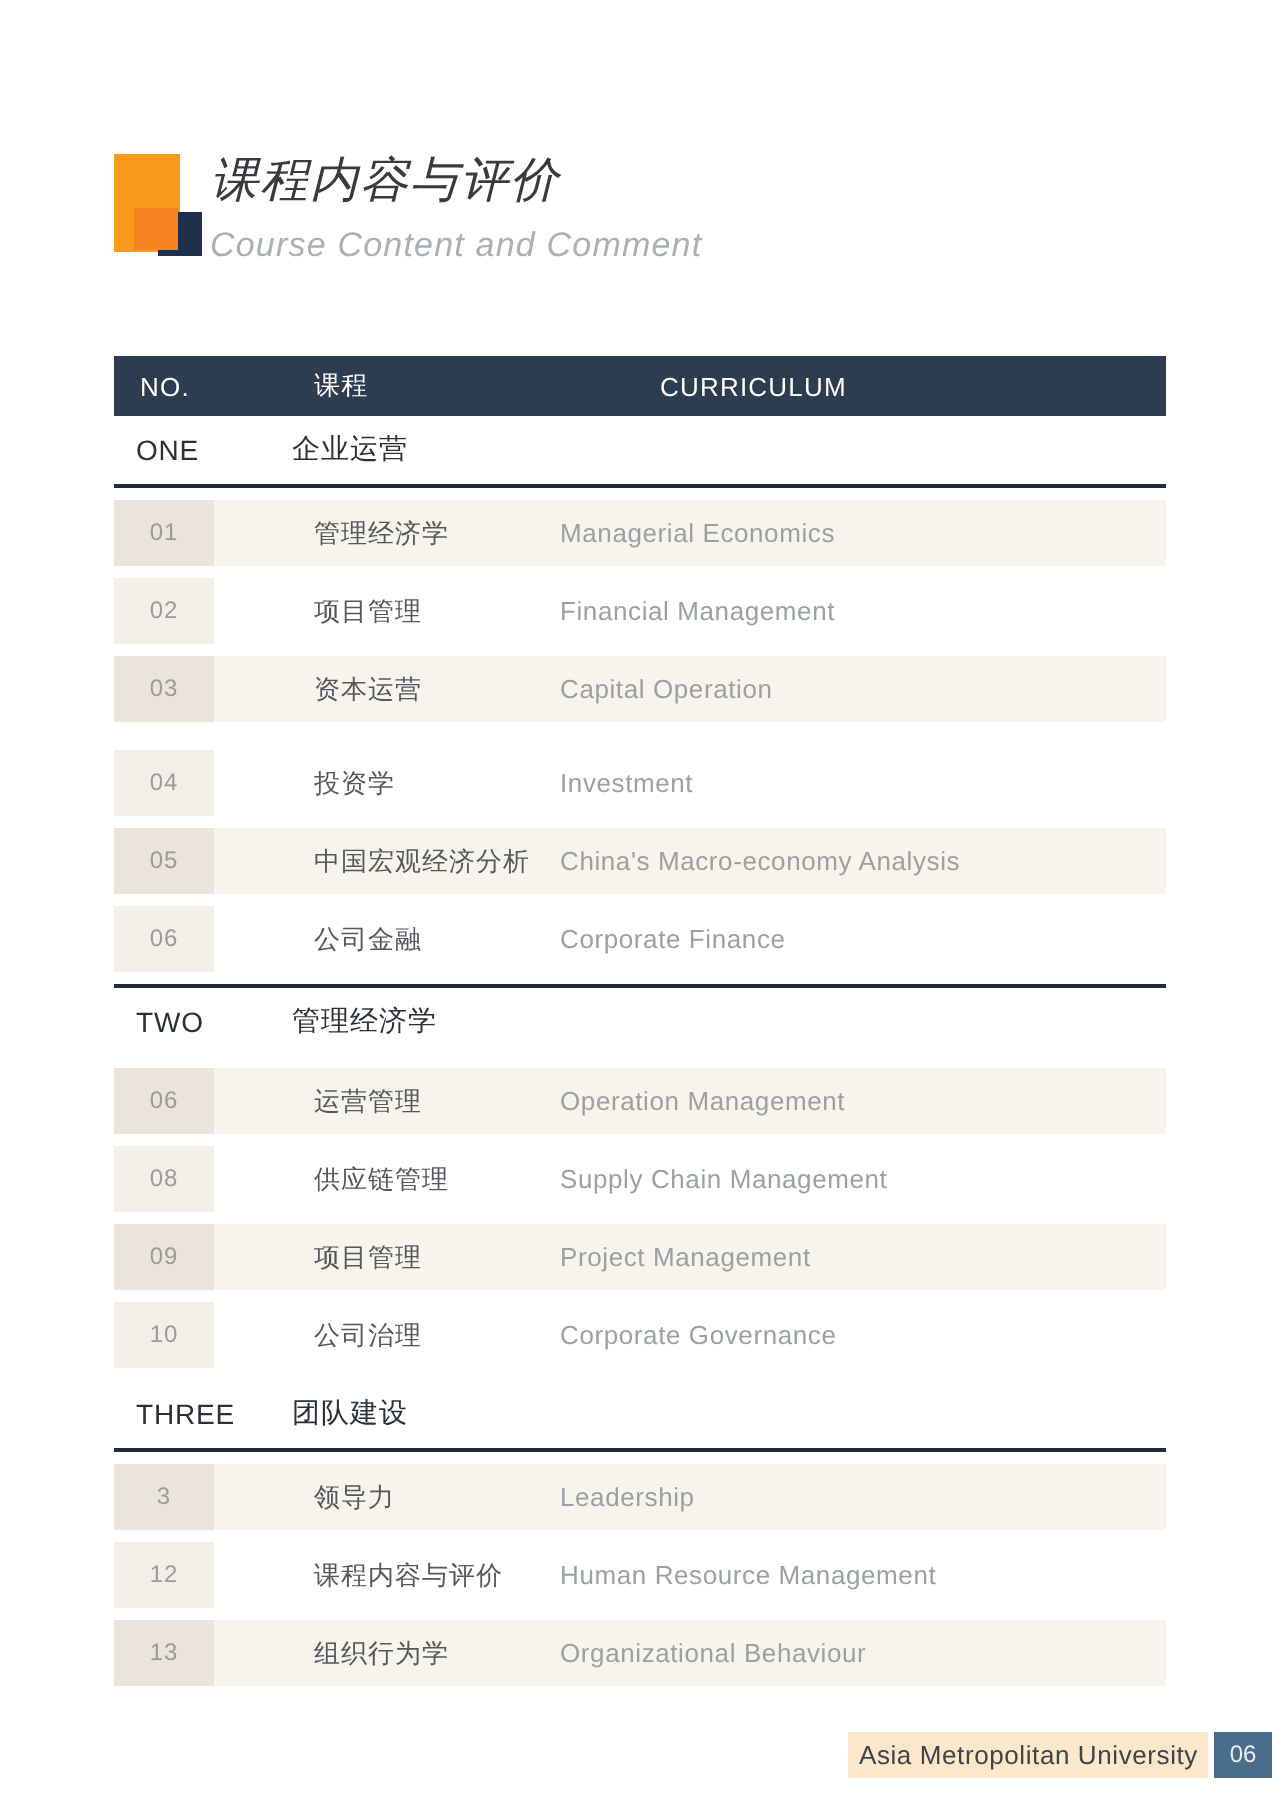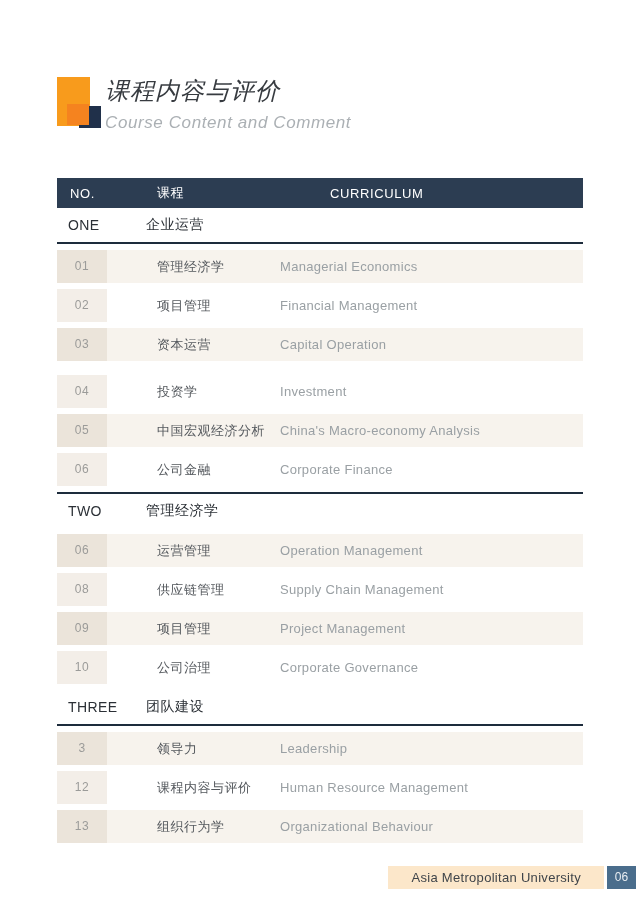--- a/index.html
+++ b/index.html
@@ -38,21 +38,21 @@
   .data-row.shaded{background:#f7f3ed;}
   .data-row.gap-after{margin-bottom:14px;}
   .cell-no{width:50px;text-align:center;line-height:33px;font-size:12px;color:#9b9b99;
            background:#f3eee8;letter-spacing:0.5px;}
   .data-row.shaded .cell-no{background:#ebe4da;}
   .cell-cn{width:123px;margin-left:50px;line-height:33px;color:#54585d;letter-spacing:0.5px;}
   .cell-en{flex:1;line-height:33px;color:#9aa0a4;letter-spacing:0.3px;}
 
   
   .footer{position:absolute;top:866px;right:0;display:flex;align-items:center;height:23px;}
-  .footer-strip{background:#fce7ca;height:23px;line-height:23px;padding:0 23px;
+  .footer-strip{background:#fce7ca;height:23px;line-height:23px;padding:0 5px;
                 font-size:13px;color:#3f4449;letter-spacing:0.3px;}
   .page-badge{background:#4a6d8c;color:#e8edf2;width:29px;height:23px;line-height:23px;
               text-align:center;font-size:12px;margin-left:3px;}
 </style>
 </head>
 <body>
 
 <div class="doc-header">
   <div class="logo">
     <div class="logo-big"></div>

